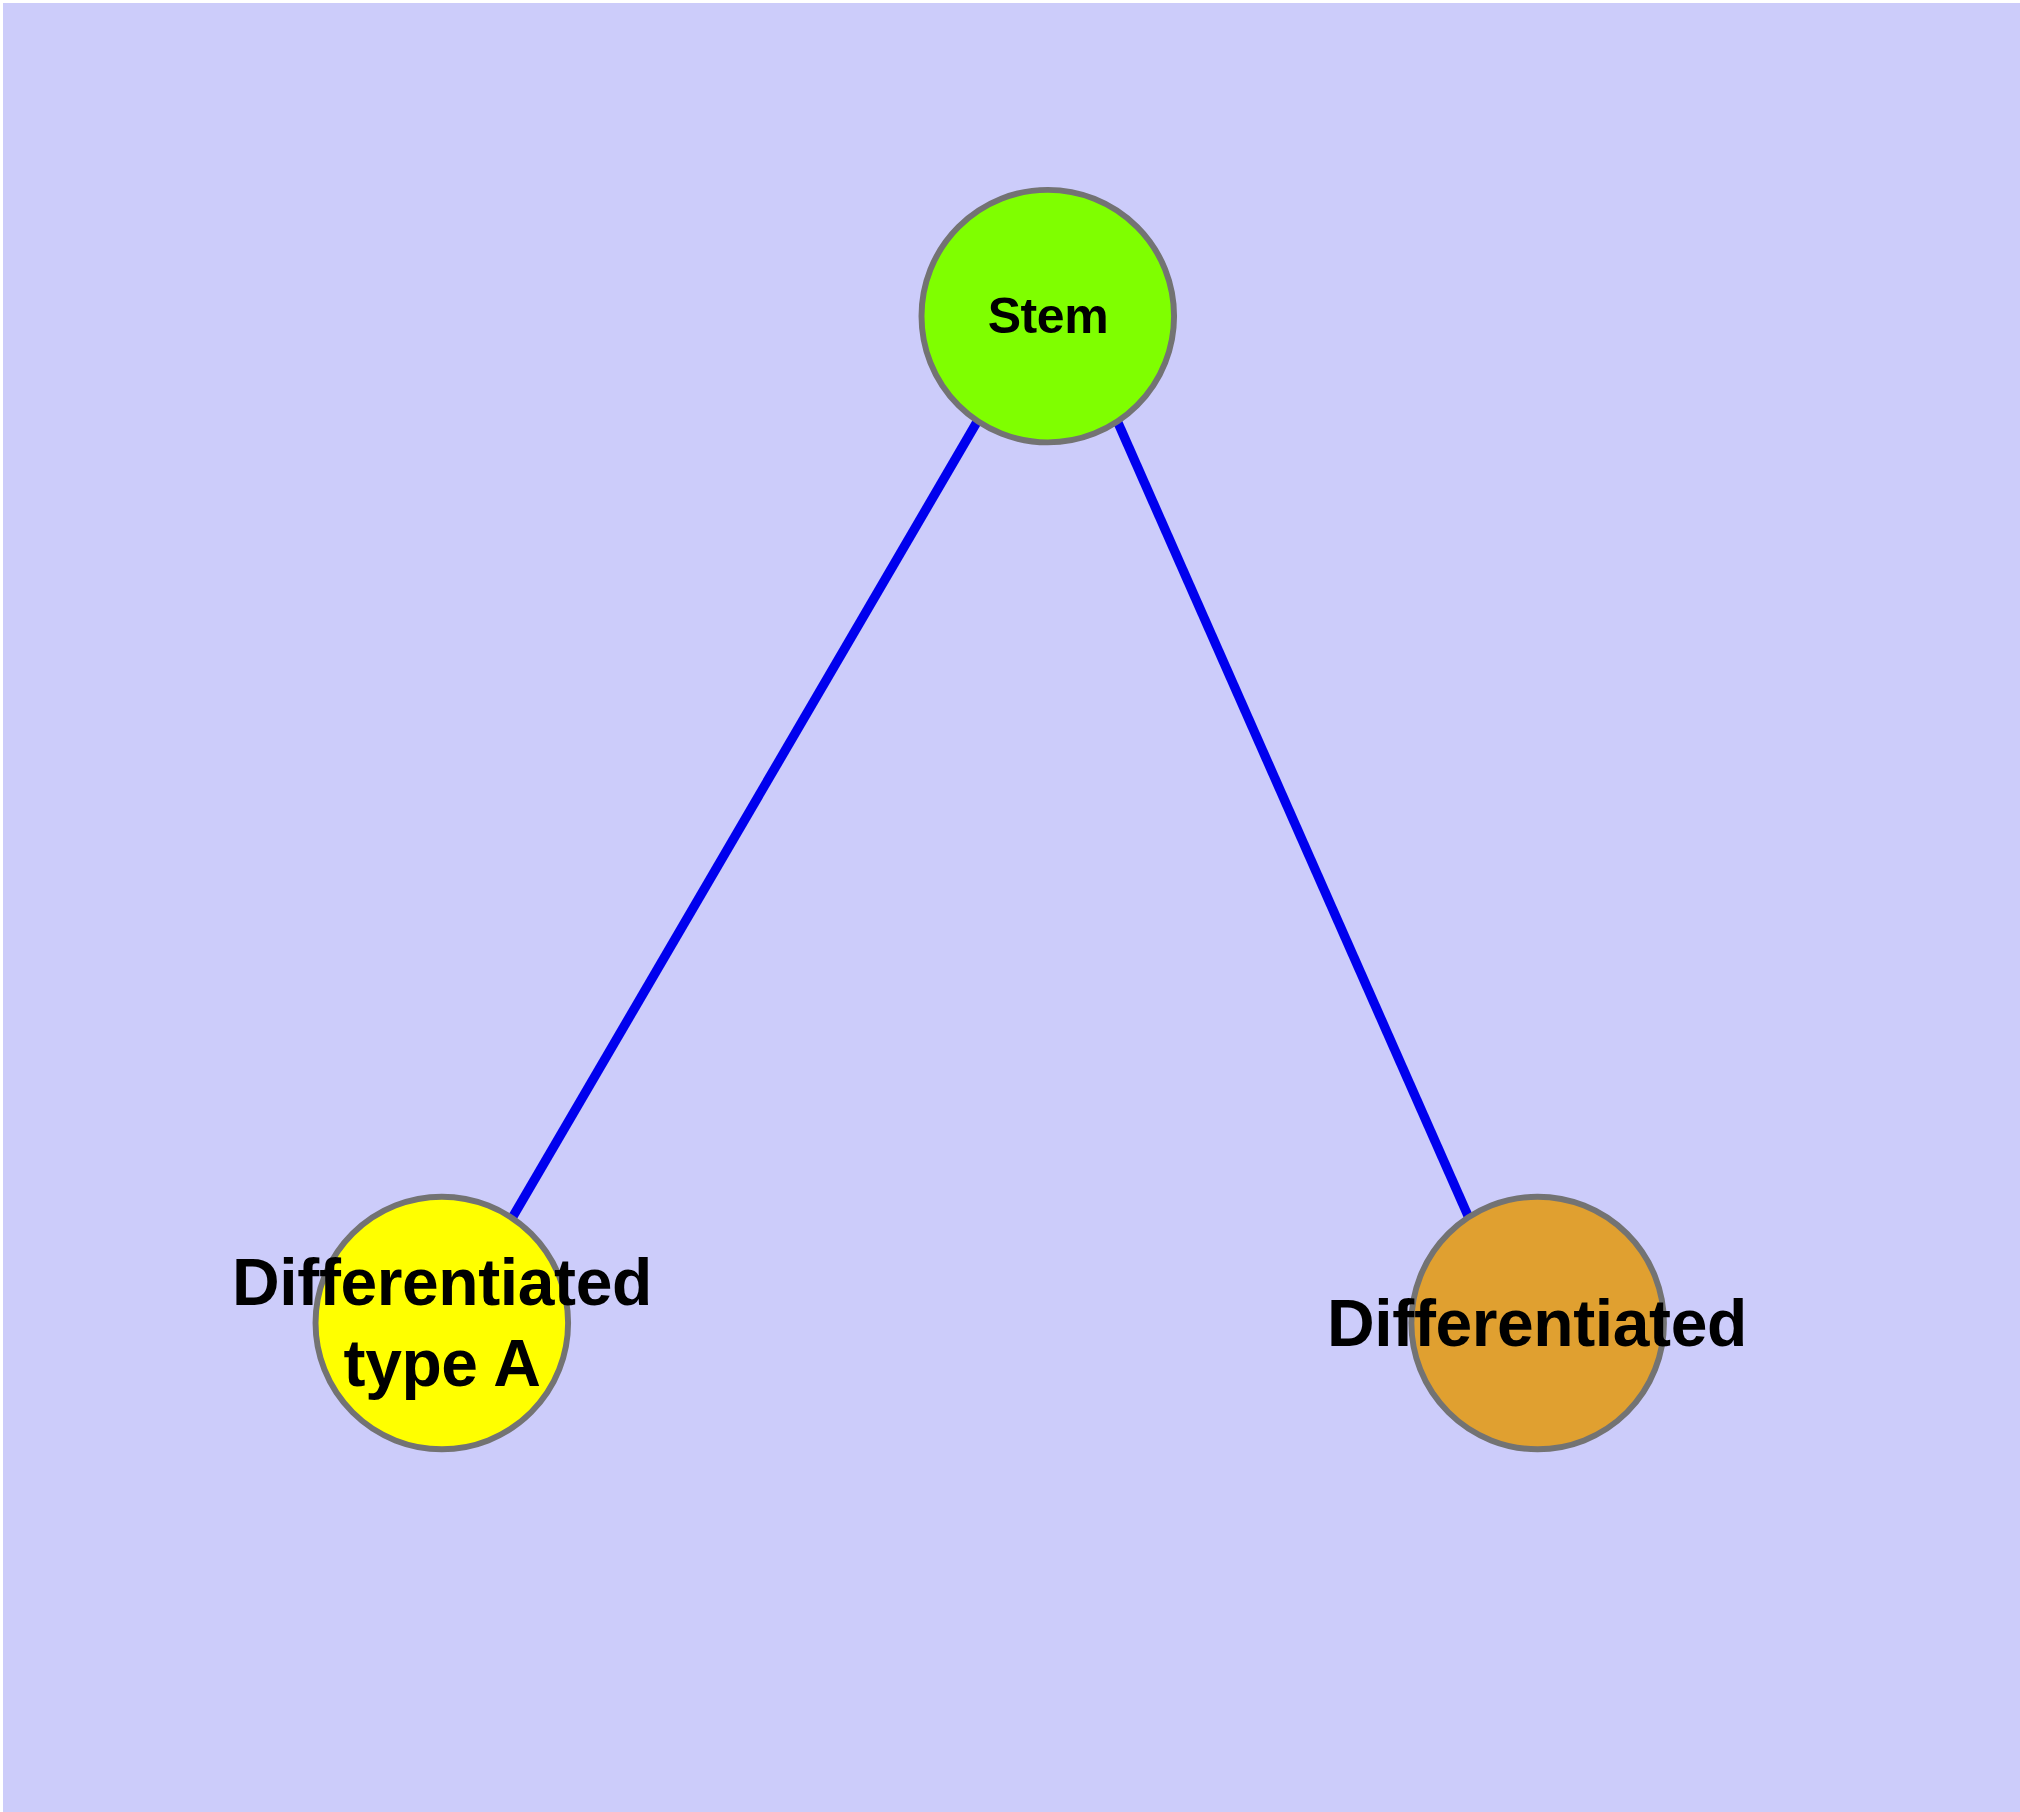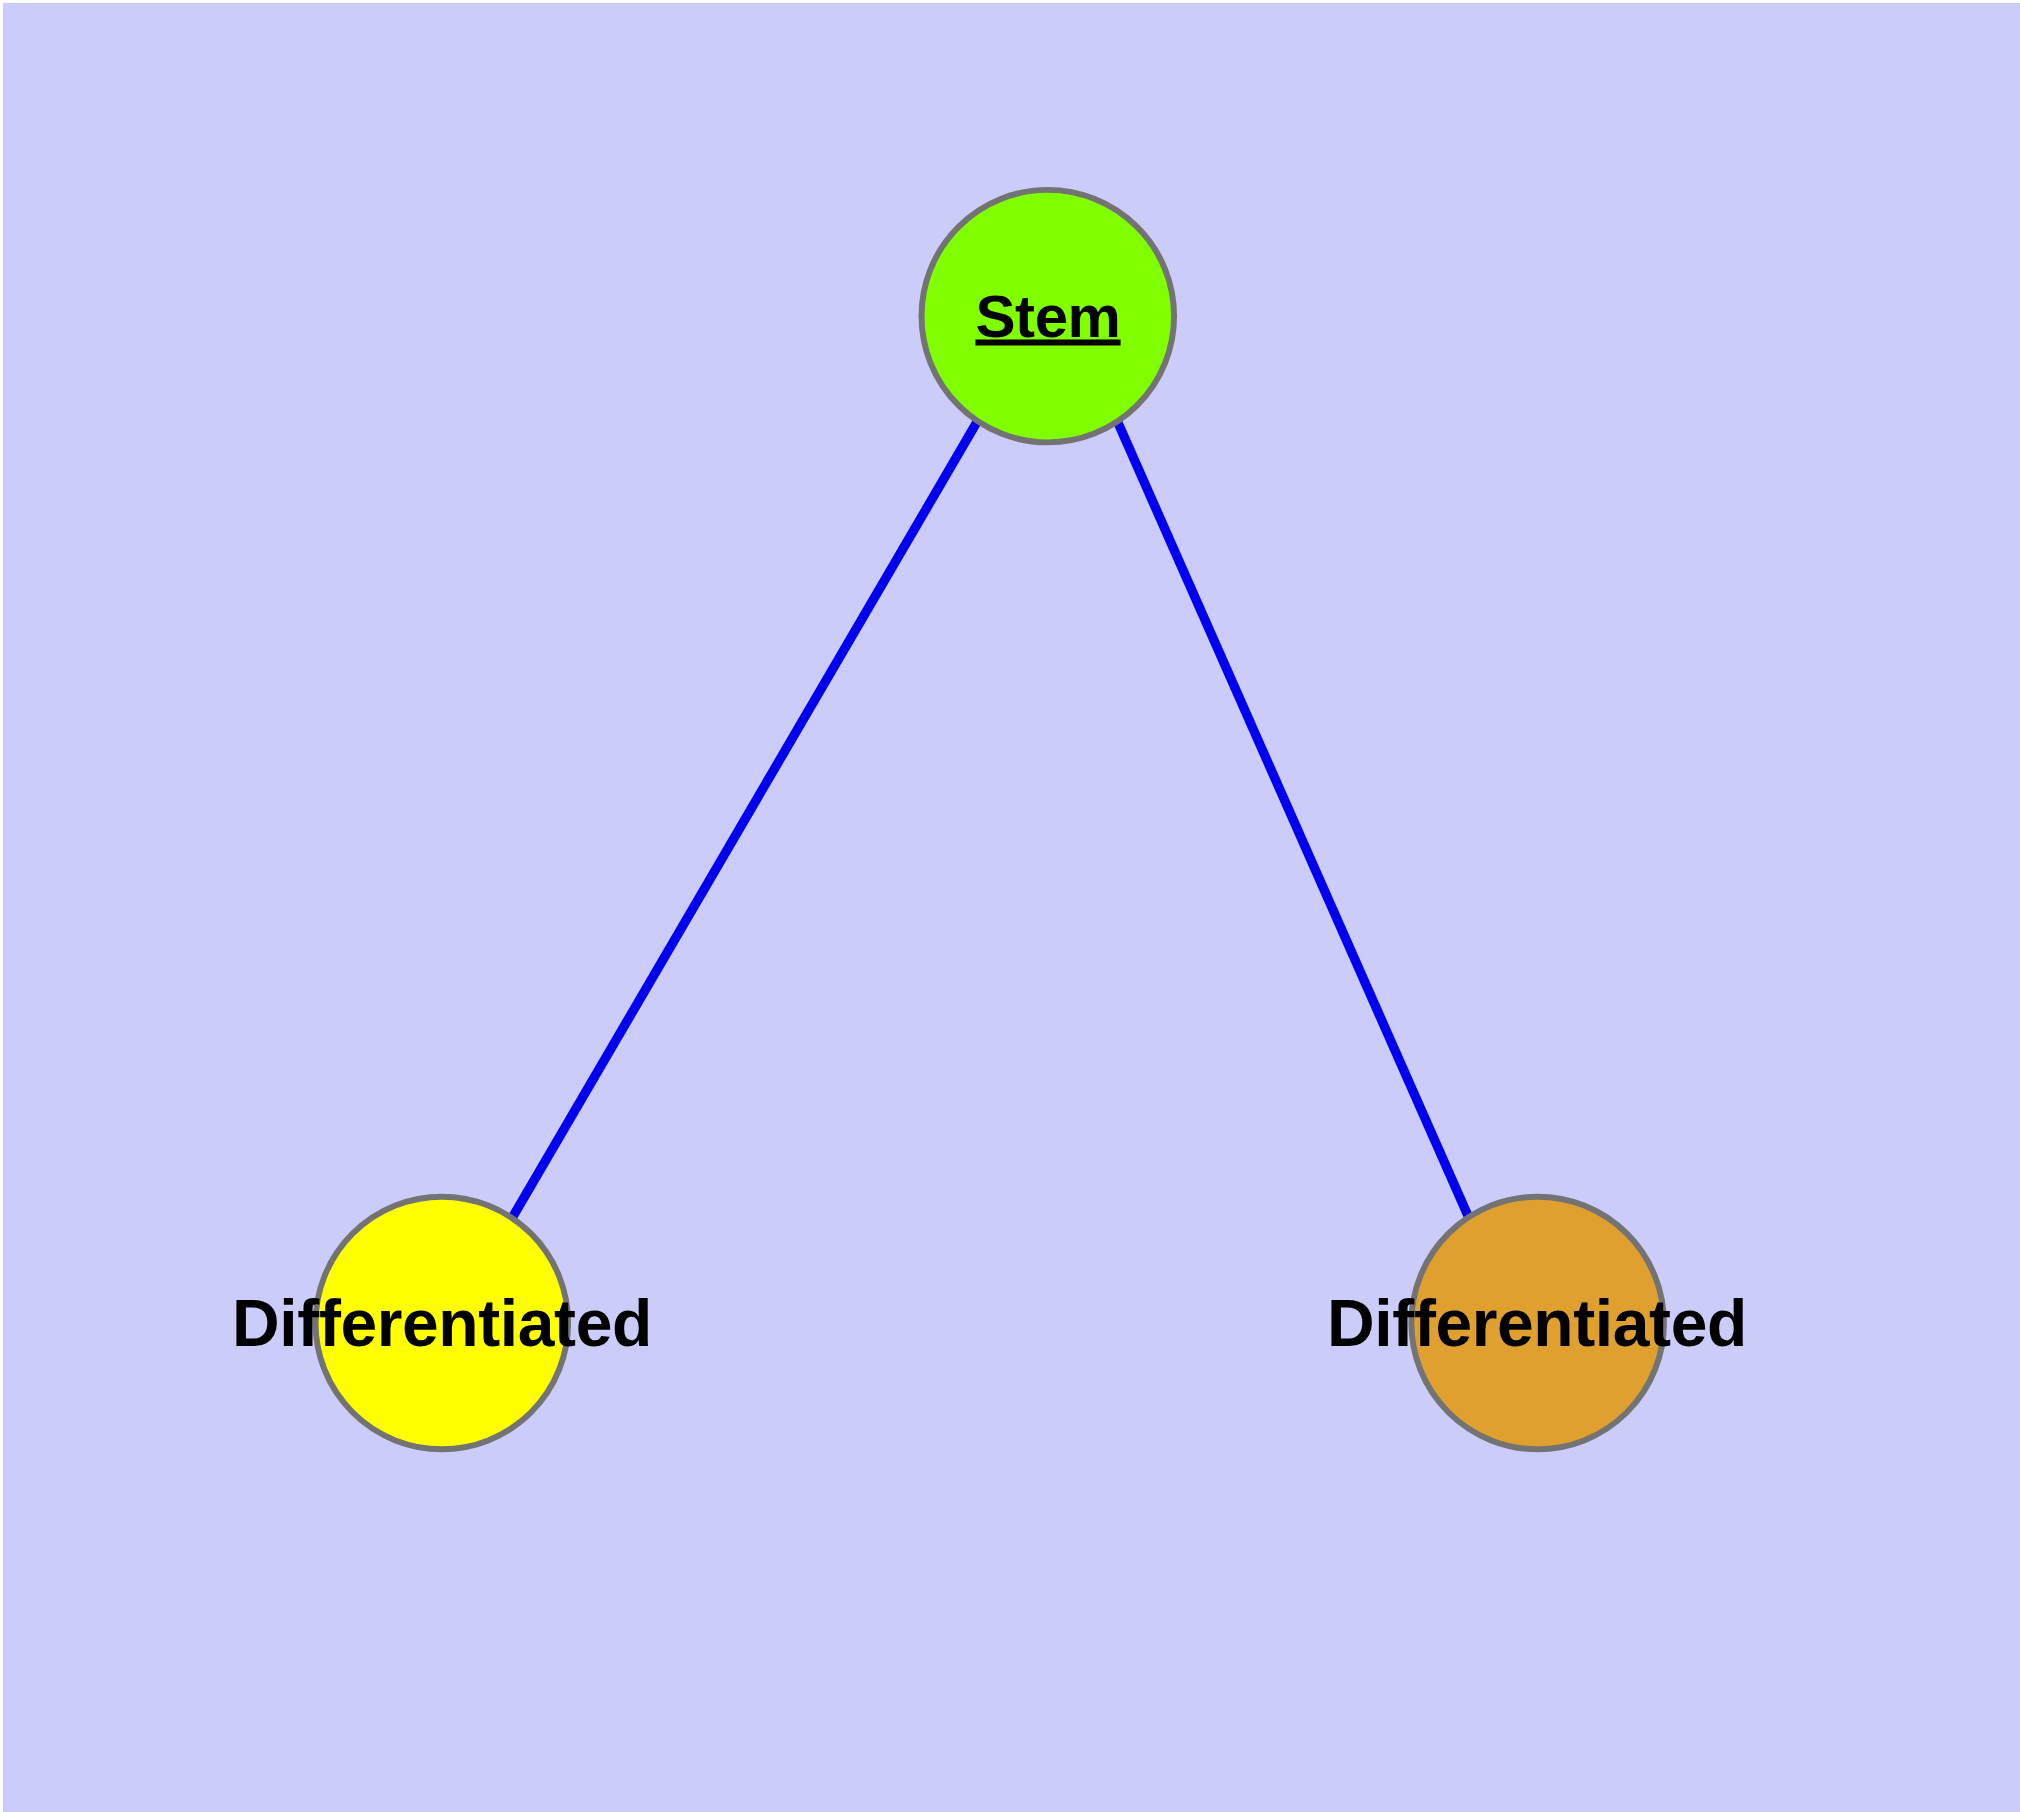--- a/index.html
+++ b/index.html
@@ -67,25 +67,26 @@
         <line class="edge-line" x1="1318" y1="497" x2="1732" y2="1435" stroke="#0000ee" stroke-width="11"></line>
       </g>
     <g id="node-layer">
         <circle class="node-circle" cx="1236" cy="373" r="149" fill="#7fff00" stroke="#737373" stroke-width="7"></circle>
         <circle class="node-circle" cx="521" cy="1561" r="149" fill="#ffff00" stroke="#737373" stroke-width="7"></circle>
         <circle class="node-circle" cx="1814" cy="1561" r="149" fill="#e0a030" stroke="#737373" stroke-width="7"></circle>
       </g>
   </svg>
 
   <div id="label-layer">
-      <div class="node-label" style="left: 1048px; top: 316px; color: rgb(0, 0, 0); font-size: 60px; text-decoration: underline;">
+      <div class="node-label" style="left: 1048px; top: 316px; color: rgb(0, 0, 0); font-size: 50px;">
         <div>Stem</div>
       </div>
       <div class="node-label" style="left: 442px; top: 1323px; color: rgb(0, 0, 0); font-size: 66px;">
         <div>Differentiated</div>
+        <div>type A</div>
       </div>
       <div class="node-label" style="left: 1537px; top: 1323px; color: rgb(0, 0, 0); font-size: 66px;">
         <div>Differentiated</div>
       </div>
     </div>
 
 </div>
 
 
 </body></html>

